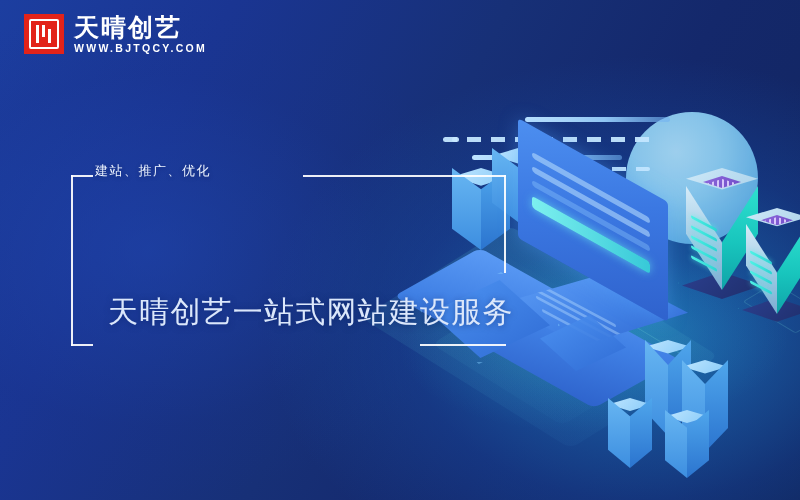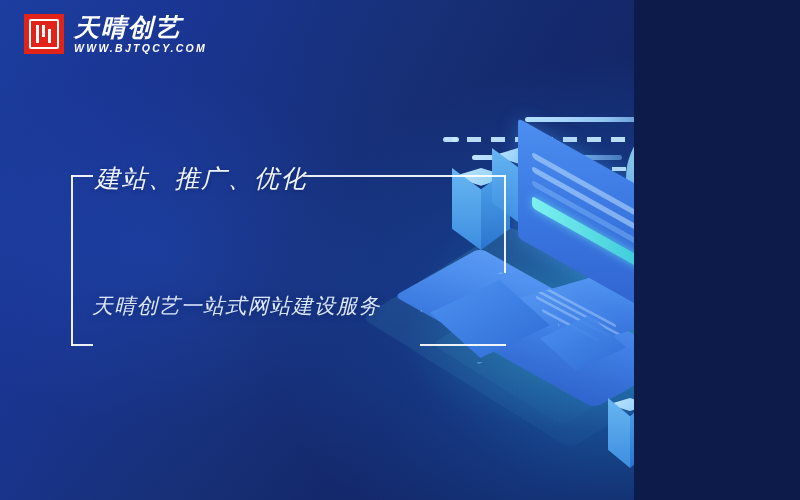--- a/index.html
+++ b/index.html
@@ -1,25 +1,24 @@
 <!DOCTYPE html>
 <html><head>
 <meta charset="utf-8">
 <style>
   * { margin:0; padding:0; box-sizing:border-box; }
   html,body { width:800px; height:500px; overflow:hidden; background:#0d1b4a; }
   body { font-family:"Liberation Sans","DejaVu Sans",sans-serif; }
 
   #banner {
-    position:relative; width:634px; height:500px; overflow:hidden;
+    position:relative; width:800px; height:500px; overflow:hidden;
     background:
       radial-gradient(ellipse 520px 380px at 640px 330px, rgba(30,120,190,0.85) 0%, rgba(24,80,170,0.35) 45%, rgba(20,45,130,0) 72%),
       radial-gradient(ellipse 420px 320px at 150px 250px, rgba(31,70,175,0.55) 0%, rgba(24,52,145,0.15) 55%, rgba(20,45,130,0) 78%),
       linear-gradient(118deg, #1c3ea0 0%, #1a3592 22%, #173077 48%, #14286b 68%, #122662 88%, #102256 100%);
-    font-style: italic;
   }
 
   
   #illus { position:absolute; inset:0; }
 
   .glow-circle {
     position:absolute; left:626px; top:112px; width:132px; height:132px;
     border-radius:50%;
     background:radial-gradient(circle at 38% 30%, #a9dcf7 0%, #8fd0f3 35%, #6ab7e8 68%, #4a9cd8 100%);
     opacity:0.92;
@@ -213,35 +212,35 @@
   }
   #logo-url {
     color:#ffffff; font-size:10.5px; font-weight:bold; letter-spacing:2.3px;
     line-height:1;
   }
 
   #content { position:absolute; left:0; top:0; width:800px; height:500px; }
 
   #eyebrow {
     position:absolute; left:95px; top:162px;
-    color:#eef4ff; font-size:25px; letter-spacing:1.5px; font-weight:500;
+    color:#eef4ff; font-size:13px; letter-spacing:1.5px; font-weight:500;
     white-space:nowrap;
     font-family:"DejaVu Sans","Liberation Sans",sans-serif;
     text-shadow:0 1px 4px rgba(0,20,70,.45);
   }
   #headline {
     position:absolute; left:90px; top:205px;
     color:#ffffff; font-size:50px; font-weight:bold; letter-spacing:1px;
     white-space:nowrap; line-height:1.1;
     font-family:"DejaVu Sans","Liberation Sans",sans-serif;
     text-shadow:0 2px 10px rgba(5,25,90,.55);
   }
   #subhead {
-    position:absolute; left:92px; top:292px;
-    color:#dbe7fb; font-size:21px; letter-spacing:1.2px;
+    position:absolute; left:108px; top:292px;
+    color:#dbe7fb; font-size:30px; letter-spacing:1.2px;
     white-space:nowrap;
     font-family:"DejaVu Sans","Liberation Sans",sans-serif;
     text-shadow:0 1px 6px rgba(5,25,90,.5);
   }
 
   
   .frame-seg { position:absolute; background:#ffffff; opacity:.92; }
   #fr-left   { left:71px;  top:175px; width:1.6px; height:171px; }
   #fr-top    { left:71px;  top:175px; width:22px;  height:1.6px; }
   #fr-bottom { left:71px;  top:344px; width:22px;  height:1.6px; }

